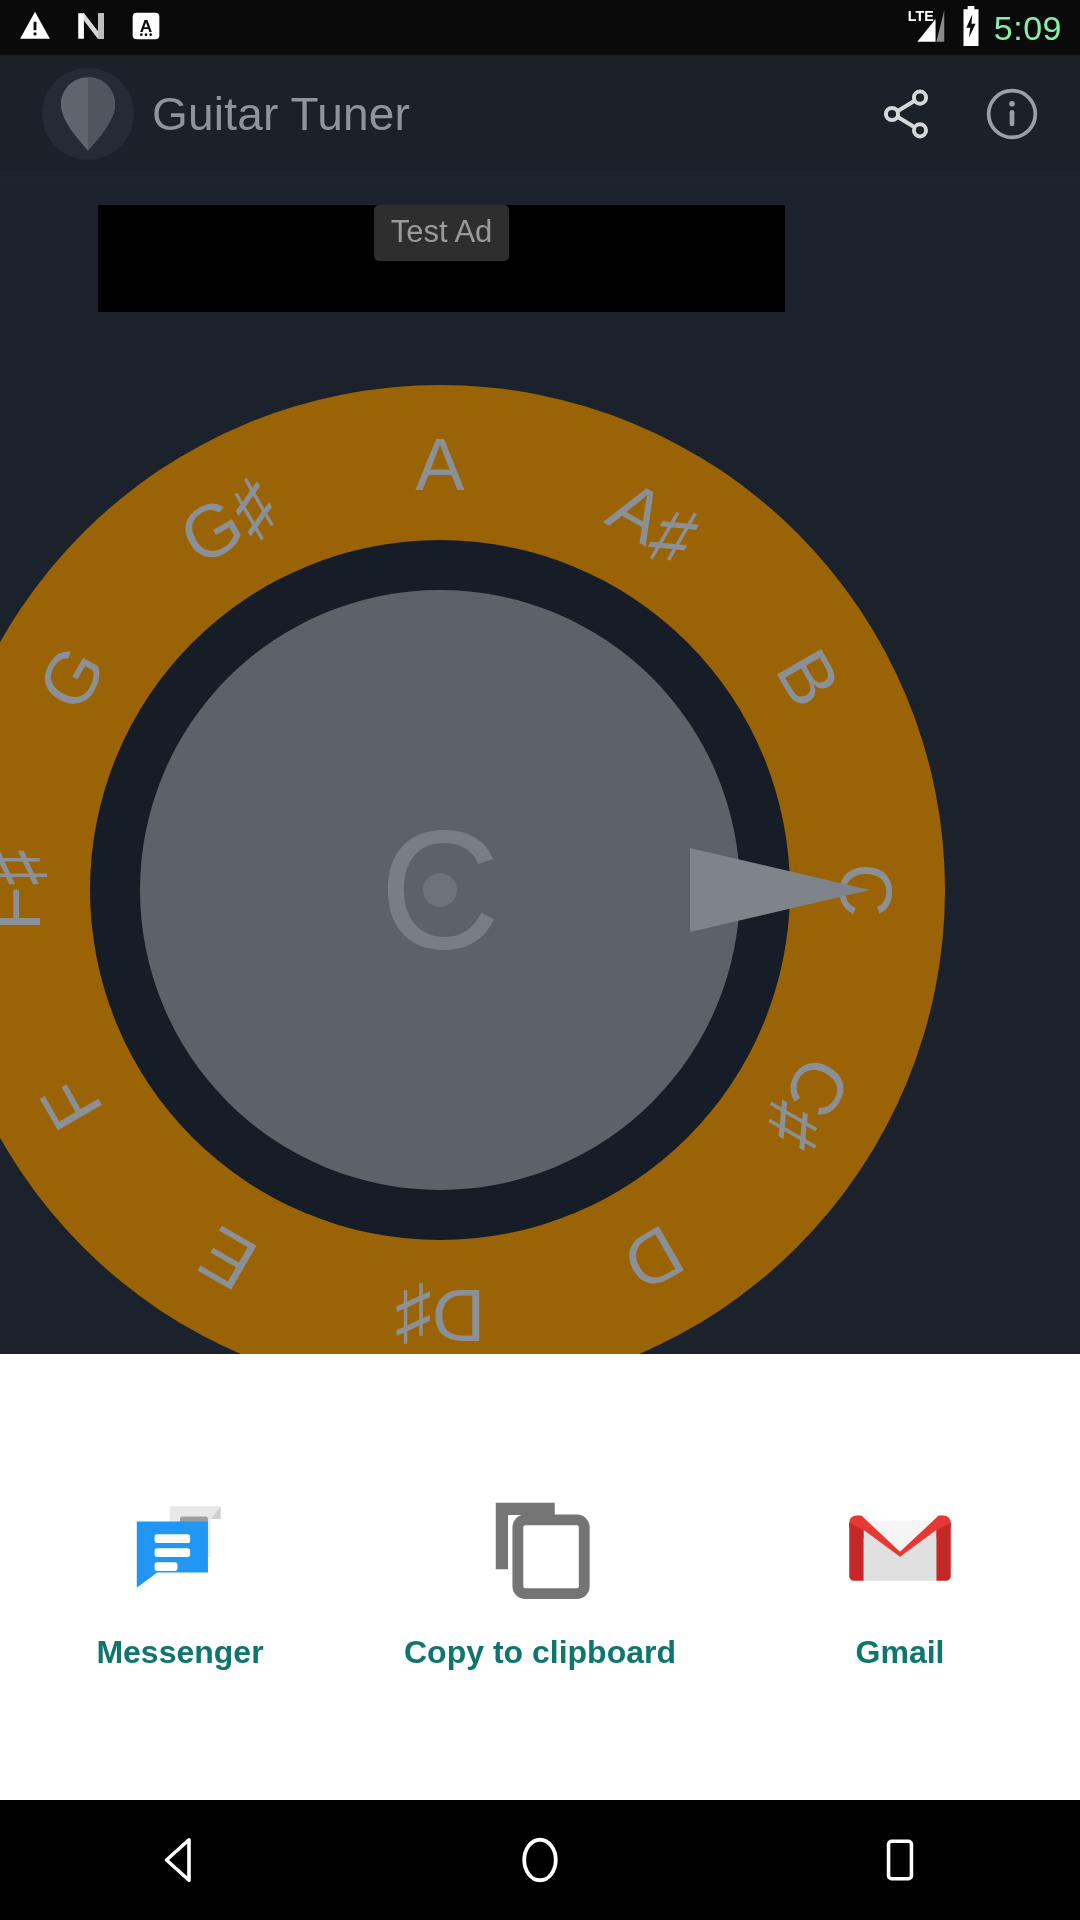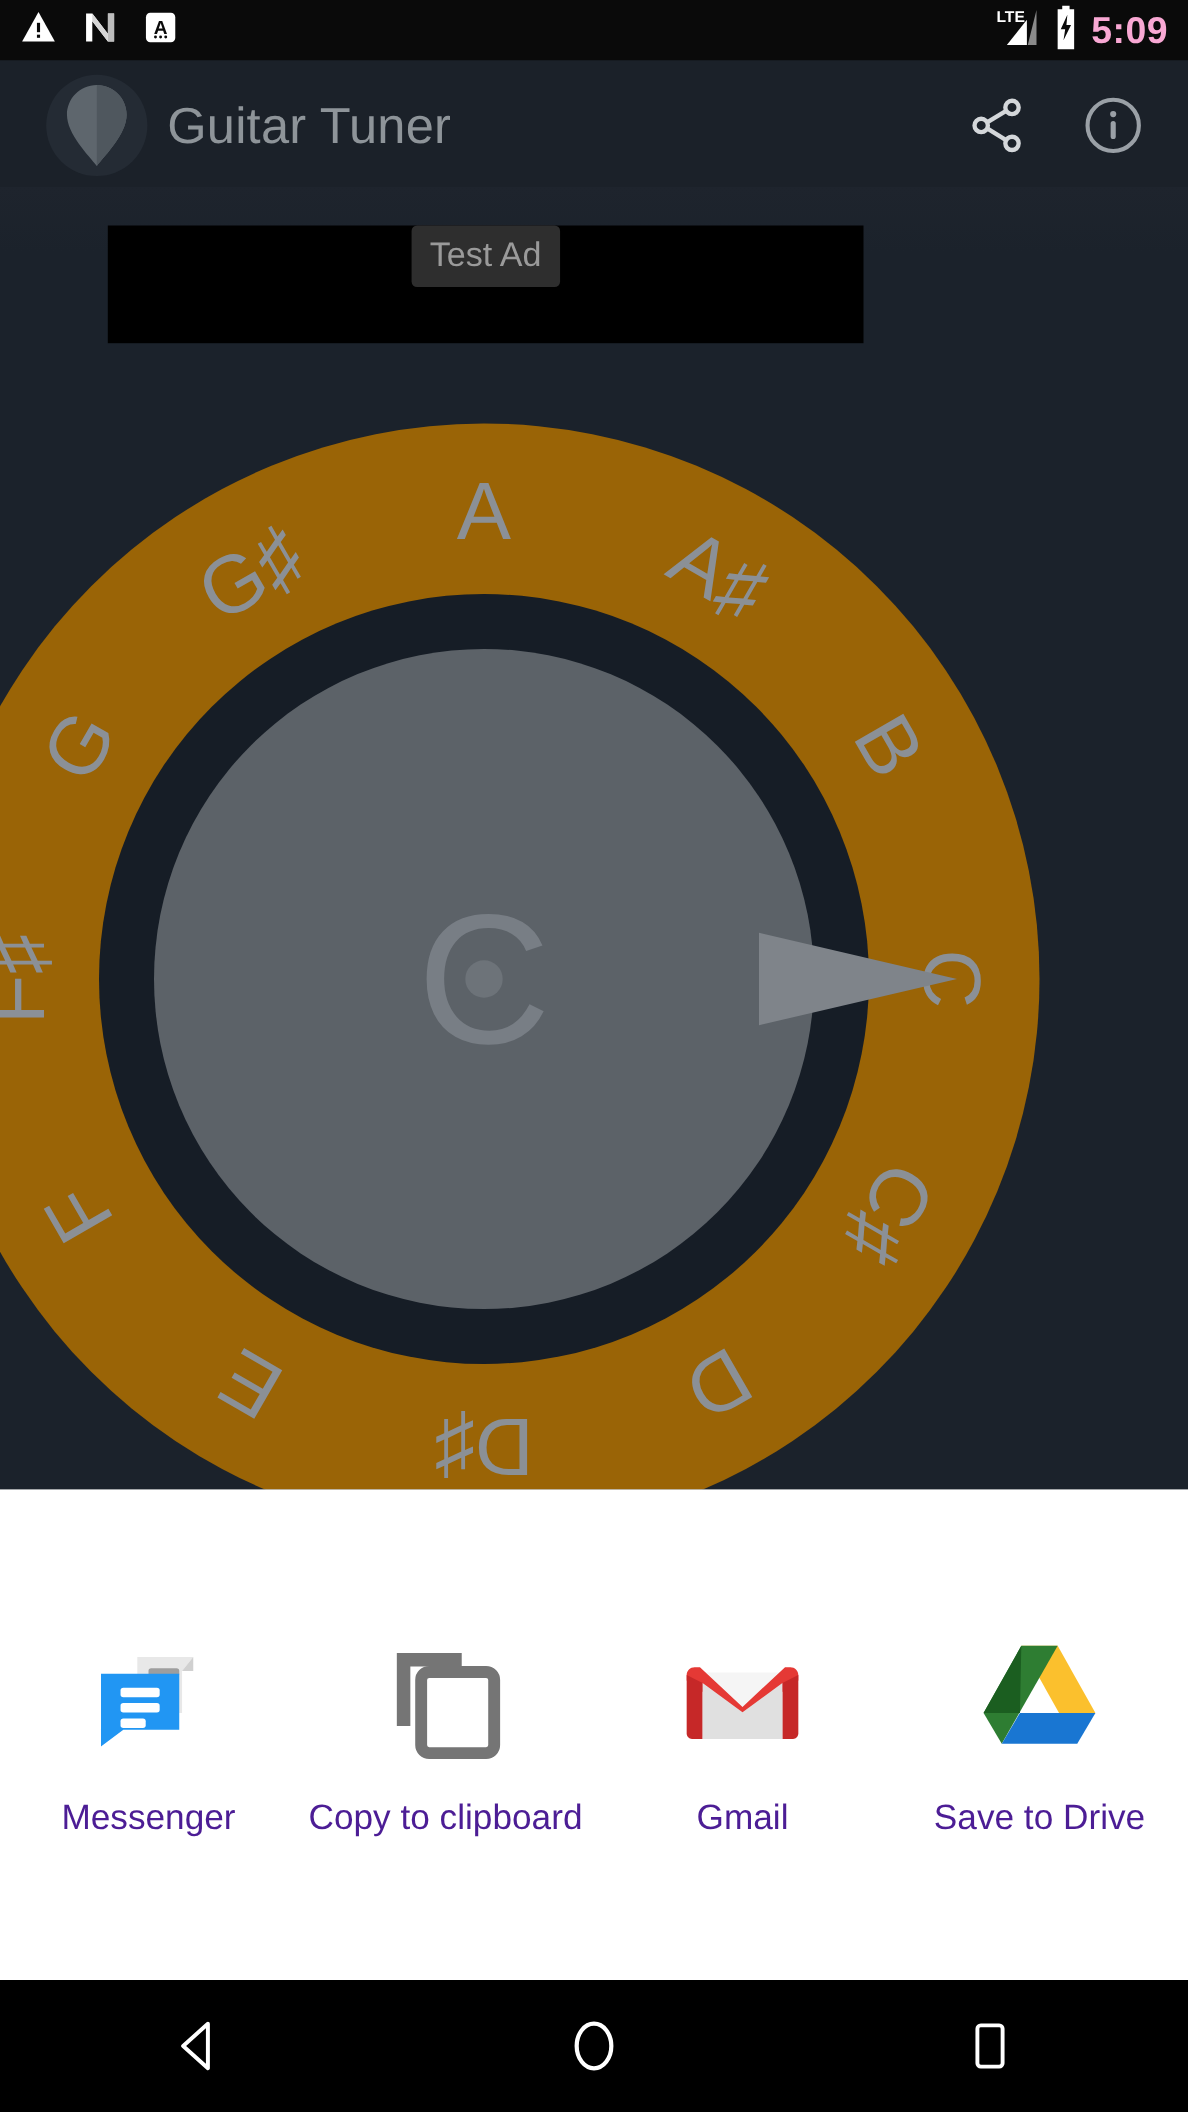--- a/index.html
+++ b/index.html
@@ -14,21 +14,21 @@
   
   .statusbar{
     position:absolute;left:0;top:0;width:1080px;height:55px;
     background:#0a0a0a;
     display:flex;align-items:center;
     box-sizing:border-box;padding:0 18px;
   }
   .sb-left{display:flex;align-items:center;gap:22px;}
   .sb-right{margin-left:auto;display:flex;align-items:center;gap:4px;}
   .sb-clock{
-    color:#f9a8d4;font-size:34px;font-weight:700;letter-spacing:.5px;
+    color:#86efac;font-size:34px;font-weight:400;letter-spacing:.5px;
     margin-left:6px;line-height:1;
   }
 
   
   .appbar{
     position:absolute;left:0;top:55px;width:1080px;height:115px;
     background:#1b2129;
     display:flex;align-items:center;
     box-sizing:border-box;padding:2px 38px 0 42px;
   }
@@ -138,22 +138,22 @@
   }
   .share-item{
     flex:1 1 0;display:flex;flex-direction:column;align-items:center;
     cursor:pointer;
   }
   .share-icon{
     width:126px;height:126px;
     display:flex;align-items:center;justify-content:center;
   }
   .share-label{
-    margin-top:26px;color:#4c1d95;font-size:32px;line-height:1;
-    white-space:nowrap;font-weight:400;
+    margin-top:26px;color:#0f766e;font-size:32px;line-height:1;
+    white-space:nowrap;font-weight:700;
   }
 
   
   .navbar{
     position:absolute;left:0;bottom:0;width:1080px;height:120px;
     background:#000000;display:flex;align-items:center;
   }
   .nav-btn{
     flex:1 1 0;display:flex;align-items:center;justify-content:center;
     cursor:pointer;height:120px;
@@ -323,31 +323,20 @@
 <svg width="116" height="116" viewBox="0 0 48 48">
   <path fill="#f5f5f5" d="M6 13h36v24H6z"></path>
   <path fill="#e53935" d="M6 11c-1.7 0-3 1.3-3 3v2l21 15 21-15v-2c0-1.7-1.3-3-3-3h-2L24 26 8 11z"></path>
   <path fill="#c62828" d="M3 14v22c0 1.1.9 2 2 2h4V17z"></path>
   <path fill="#c62828" d="M45 14v22c0 1.1-.9 2-2 2h-4V17z"></path>
   <path fill="#e0e0e0" d="M9 17l15 11 15-11v21H9z"></path>
 </svg>
 </div>
           <div class="share-label">Gmail</div>
         </div>
-        <div class="share-item">
-          <div class="share-icon">
-<svg width="122" height="118" viewBox="0 0 48 46">
-  <path fill="#fbc02d" d="M30.5 3h-13L31 27h13z"></path>
-  <path fill="#2e7d32" d="M17.5 3 4 27l6.5 11L30.5 3z"></path>
-  <path fill="#1976d2" d="M10.5 38h27L44 27H17z"></path>
-  <path fill="#1b5e20" d="M17.5 3 4 27h13z"></path>
-</svg>
-</div>
-          <div class="share-label">Save to Drive</div>
-        </div>
       </div>
   </div>
 
   <div class="navbar">
     <div class="nav-btn">
       <svg width="54" height="54" viewBox="0 0 24 24">
           <path d="M16 3 6 12l10 9z" fill="none" stroke="#fff" stroke-width="1.6" stroke-linejoin="round"></path>
         </svg>
     </div>
     <div class="nav-btn">

